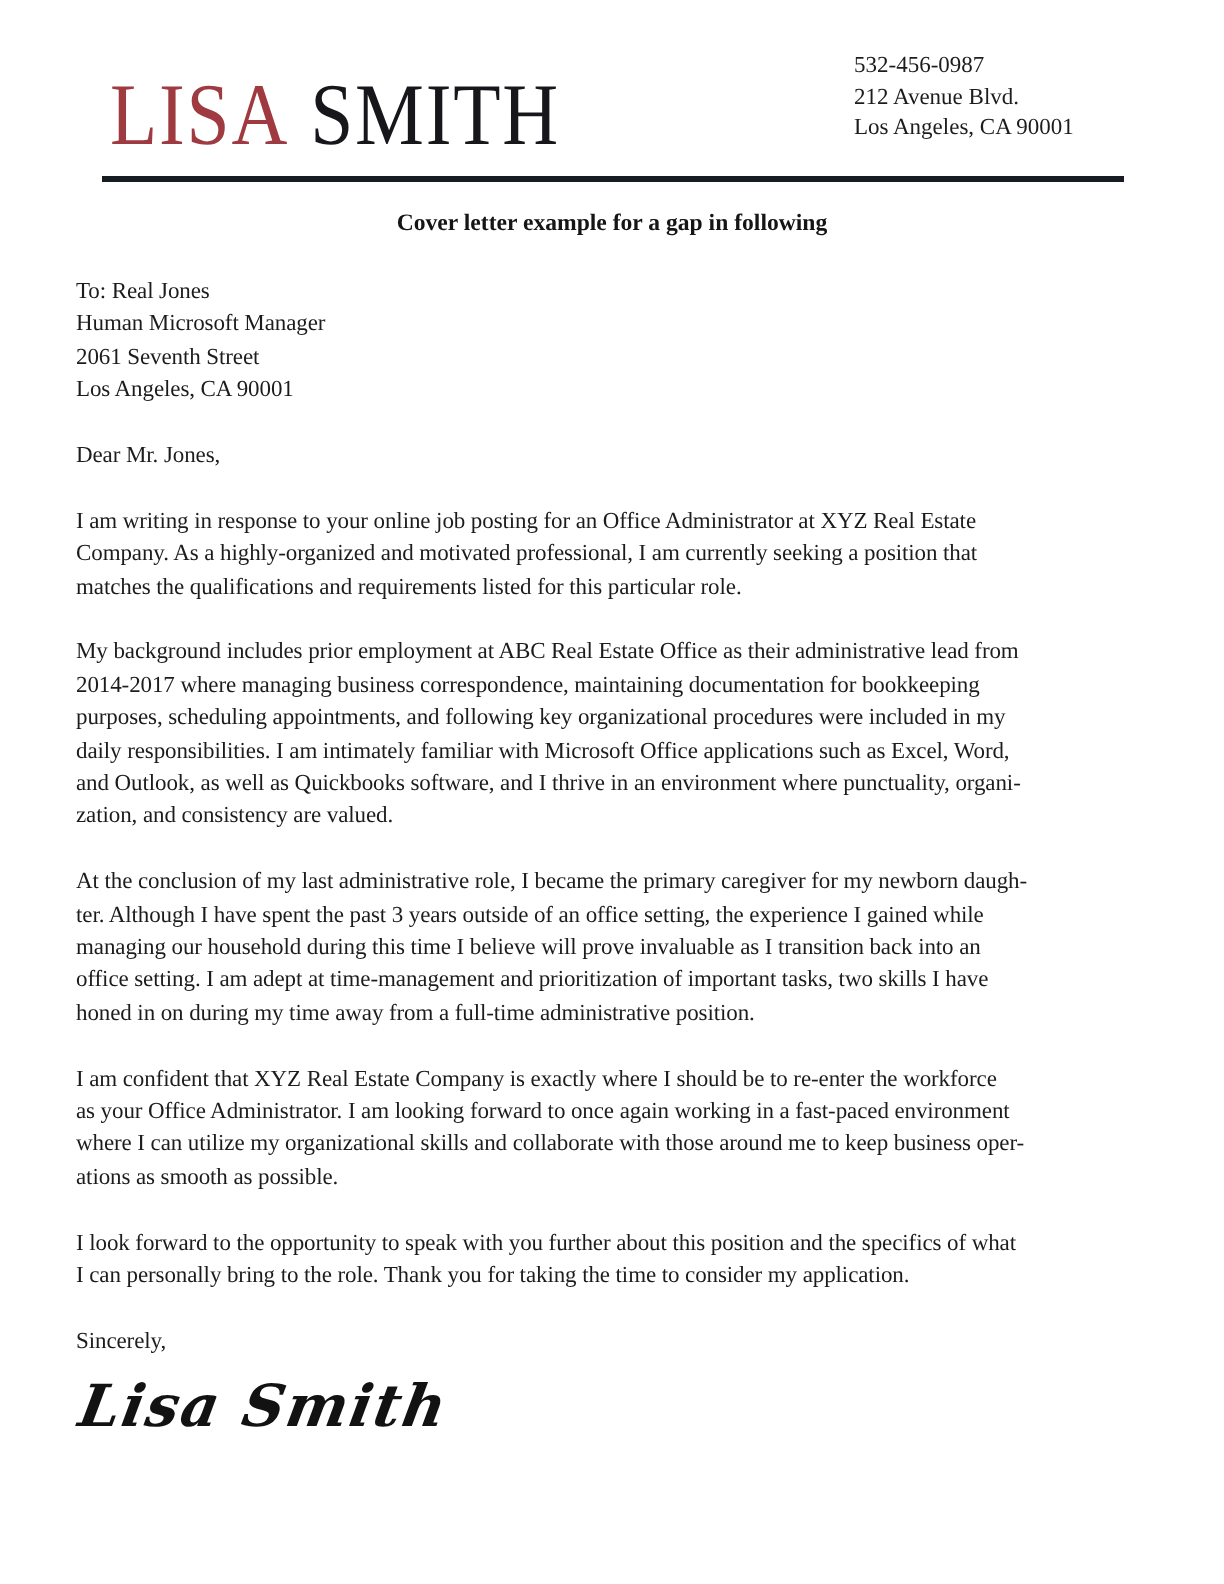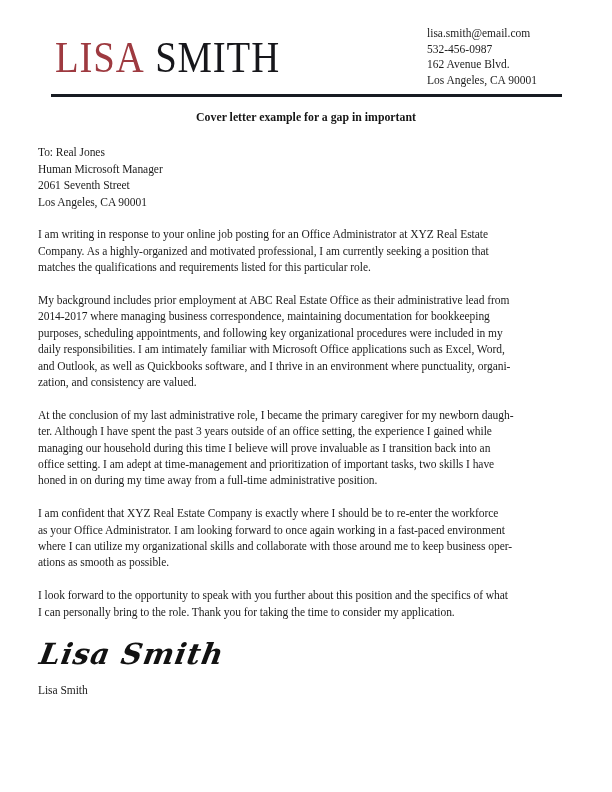--- a/index.html
+++ b/index.html
@@ -88,40 +88,40 @@
 </head>
 <body>
 
 <div class="page">
 
   <div class="header">
     <div class="name">
       <span class="first">LISA</span><span class="last">SMITH</span>
     </div>
     <div class="contact">
-      <div>lisa.smith@email.com</div>
       <div>532-456-0987</div>
-      <div>162 Avenue Blvd.</div>
+      <div>212 Avenue Blvd.</div>
       <div>Los Angeles, CA 90001</div>
     </div>
   </div>
 
   <div class="divider"></div>
 
-  <div class="doc-title">Cover letter example for a gap in important</div>
+  <div class="doc-title">Cover letter example for a gap in following</div>
 
   <div class="content">
 
     <div class="block">
       <div class="line">To: Real Jones</div>
       <div class="line">Human Microsoft Manager</div>
       <div class="line">2061 Seventh Street</div>
       <div class="line">Los Angeles, CA 90001</div>
     </div>
 
+    <div class="block">Dear Mr. Jones,</div>
 
     <p class="para">I am writing in response to your online job posting for an Office Administrator at XYZ Real Estate
 Company. As a highly-organized and motivated professional, I am currently seeking a position that
 matches the qualifications and requirements listed for this particular role.</p>
     <p class="para">My background includes prior employment at ABC Real Estate Office as their administrative lead from
 2014-2017 where managing business correspondence, maintaining documentation for bookkeeping
 purposes, scheduling appointments, and following key organizational procedures were included in my
 daily responsibilities. I am intimately familiar with Microsoft Office applications such as Excel, Word,
 and Outlook, as well as Quickbooks software, and I thrive in an environment where punctuality, organi-
 zation, and consistency are valued.</p>
@@ -130,18 +130,19 @@
 managing our household during this time I believe will prove invaluable as I transition back into an
 office setting. I am adept at time-management and prioritization of important tasks, two skills I have
 honed in on during my time away from a full-time administrative position.</p>
     <p class="para">I am confident that XYZ Real Estate Company is exactly where I should be to re-enter the workforce
 as your Office Administrator. I am looking forward to once again working in a fast-paced environment
 where I can utilize my organizational skills and collaborate with those around me to keep business oper-
 ations as smooth as possible.</p>
     <p class="para">I look forward to the opportunity to speak with you further about this position and the specifics of what
 I can personally bring to the role. Thank you for taking the time to consider my application.</p>
 
+    <div class="valediction">Sincerely,</div>
     <div class="signature">Lisa Smith</div>
     <div class="typed-name">Lisa Smith</div>
 
   </div>
 
 </div>
 
 </body></html>

